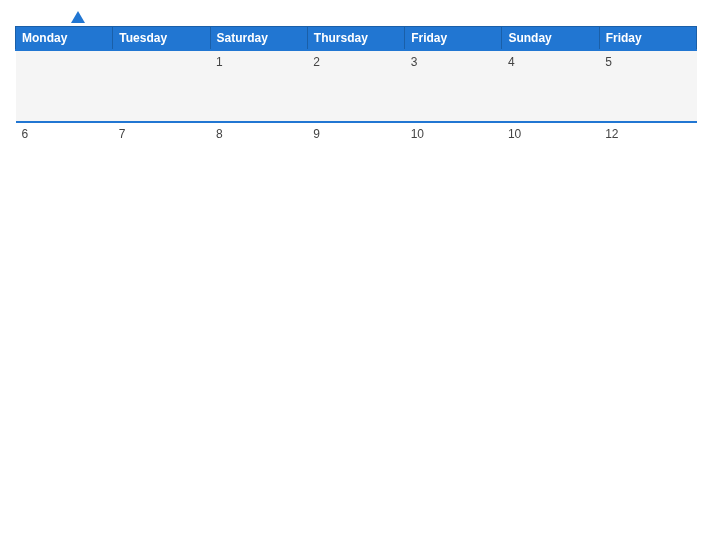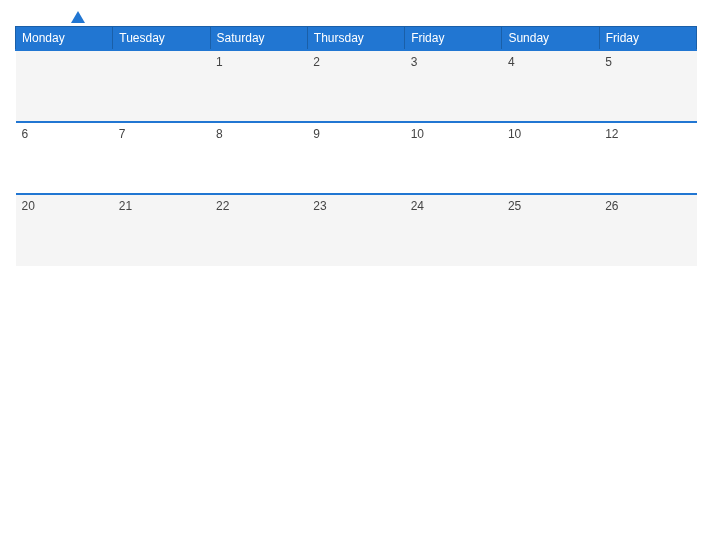--- a/index.html
+++ b/index.html
@@ -70,21 +70,21 @@
     }
     
     .calendar {
       width: 100%;
       border-collapse: collapse;
     }
     .calendar thead tr th {
       background: #2176d2;
       color: #fff;
       font-size: 12px;
-      font-weight: normal;
+      font-weight: bold;
       padding: 4px 6px;
       text-align: left;
       border: 1px solid #1a5fa8;
     }
     .calendar tbody tr td {
       border-top: 2px solid #2176d2;
       border-left: none;
       border-right: none;
       border-bottom: none;
       padding: 4px 6px 0 6px;
@@ -147,24 +147,15 @@
         </tr>
         <tr>
           <td><span class="day-num">6</span></td>
           <td><span class="day-num">7</span></td>
           <td><span class="day-num">8</span></td>
           <td><span class="day-num">9</span></td>
           <td><span class="day-num">10</span></td>
           <td><span class="day-num">10</span></td>
           <td><span class="day-num">12</span></td>
         </tr>
-        <tr>
-          <td><span class="day-num">20</span></td>
-          <td><span class="day-num">21</span></td>
-          <td><span class="day-num">22</span></td>
-          <td><span class="day-num">23</span></td>
-          <td><span class="day-num">24</span></td>
-          <td><span class="day-num">25</span></td>
-          <td><span class="day-num">26</span></td>
-        </tr>
       </tbody>
   </table>
 </div>
 
 </body></html>

